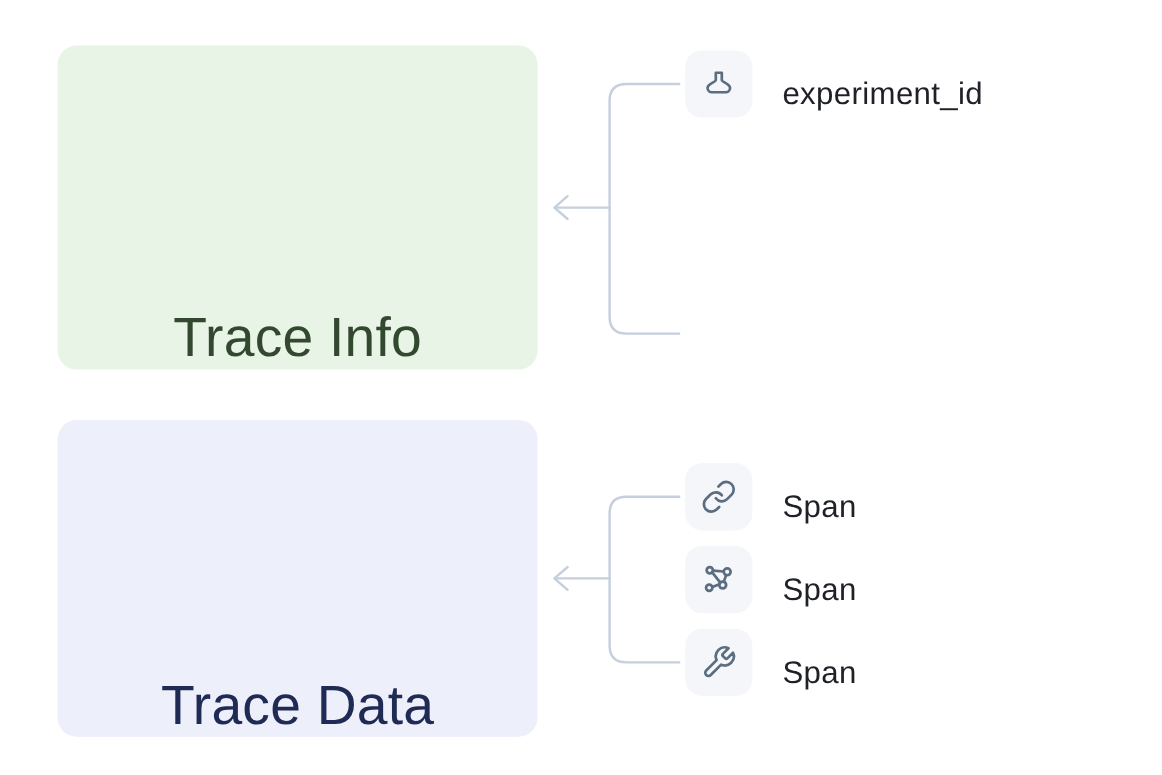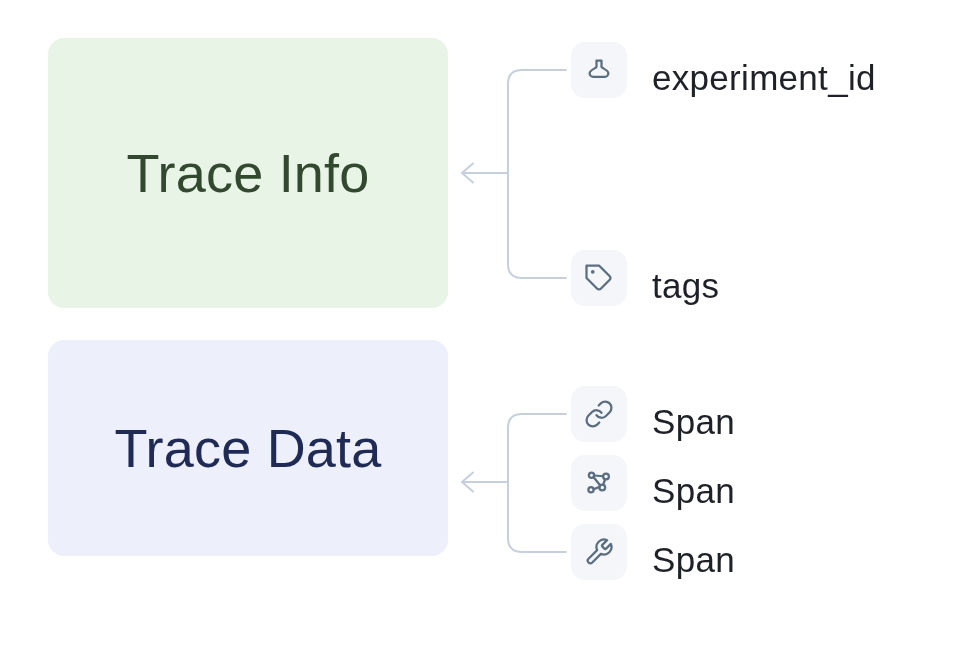--- a/index.html
+++ b/index.html
@@ -40,35 +40,35 @@
     stroke-linecap: round;
     stroke-linejoin: round;
   }
 
   .big-box {
     position: absolute;
     left: 48px;
     width: 400px;
     border-radius: 16px;
     display: flex;
-    align-items: center;
+    align-items: flex-end;
     justify-content: center;
-    font-size: 54px;
+    font-size: 46px;
     font-weight: 500;
     letter-spacing: 0.2px;
   }
   .big-box.info {
     top: 38px;
     height: 270px;
     background: var(--info-box-bg);
     color: var(--info-box-text);
   }
   .big-box.data {
-    top: 340px;
-    height: 216px;
+    top: 350px;
+    height: 264px;
     background: var(--data-box-bg);
     color: var(--data-box-text);
   }
 
   .row {
     position: absolute;
     left: 571px;
     height: 56px;
     display: flex;
     align-items: center;
@@ -88,21 +88,21 @@
   .chip svg {
     width: 30px;
     height: 30px;
     stroke: currentColor;
     fill: none;
     stroke-width: 1.8;
     stroke-linecap: round;
     stroke-linejoin: round;
   }
   .row-label {
-    font-size: 35px;
+    font-size: 26px;
     font-weight: 500;
     letter-spacing: 0.3px;
     color: var(--label-text);
     white-space: nowrap;
     margin-top: 16px;
   }
 </style>
 </head>
 <body>
 
@@ -131,29 +131,20 @@
     <div class="chip">
       <svg viewBox="0 0 24 24">
           <path d="M10 4.5 V9.5 C10 10.6 4.5 11.8 4.5 14.6 C4.5 16.6 6.2 17.5 7.3 17.5 H16.7 C17.8 17.5 19.5 16.6 19.5 14.6 C19.5 11.8 14 10.6 14 9.5 V4.5 Z"></path>
         </svg>
     </div>
     <span class="row-label">experiment_id</span>
   </div>
 
 
 
-  <div class="row" style="top:250px">
-    <div class="chip">
-      <svg viewBox="0 0 24 24">
-          <path d="M20.59 13.41l-7.17 7.17a2 2 0 0 1-2.83 0L2 12V2h10l8.59 8.59a2 2 0 0 1 0 2.83z"></path>
-          <circle cx="7" cy="7" r="0.6" fill="currentColor"></circle>
-        </svg>
-    </div>
-    <span class="row-label">tags</span>
-  </div>
 
   <div class="row" style="top:386px">
     <div class="chip">
       <svg viewBox="0 0 24 24">
           <path d="M10 13a5 5 0 0 0 7.54.54l3-3a5 5 0 0 0-7.07-7.07l-1.72 1.71"></path>
           <path d="M14 11a5 5 0 0 0-7.54-.54l-3 3a5 5 0 0 0 7.07 7.07l1.71-1.71"></path>
         </svg>
     </div>
     <span class="row-label">Span</span>
   </div>

